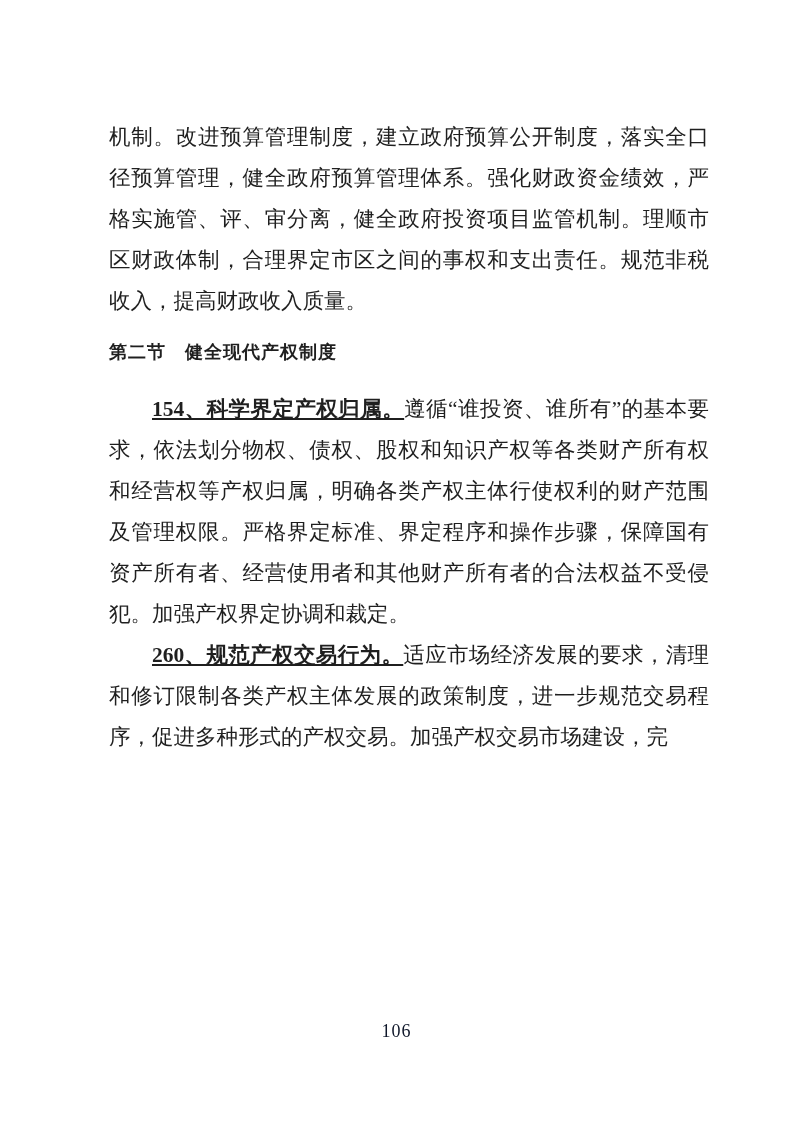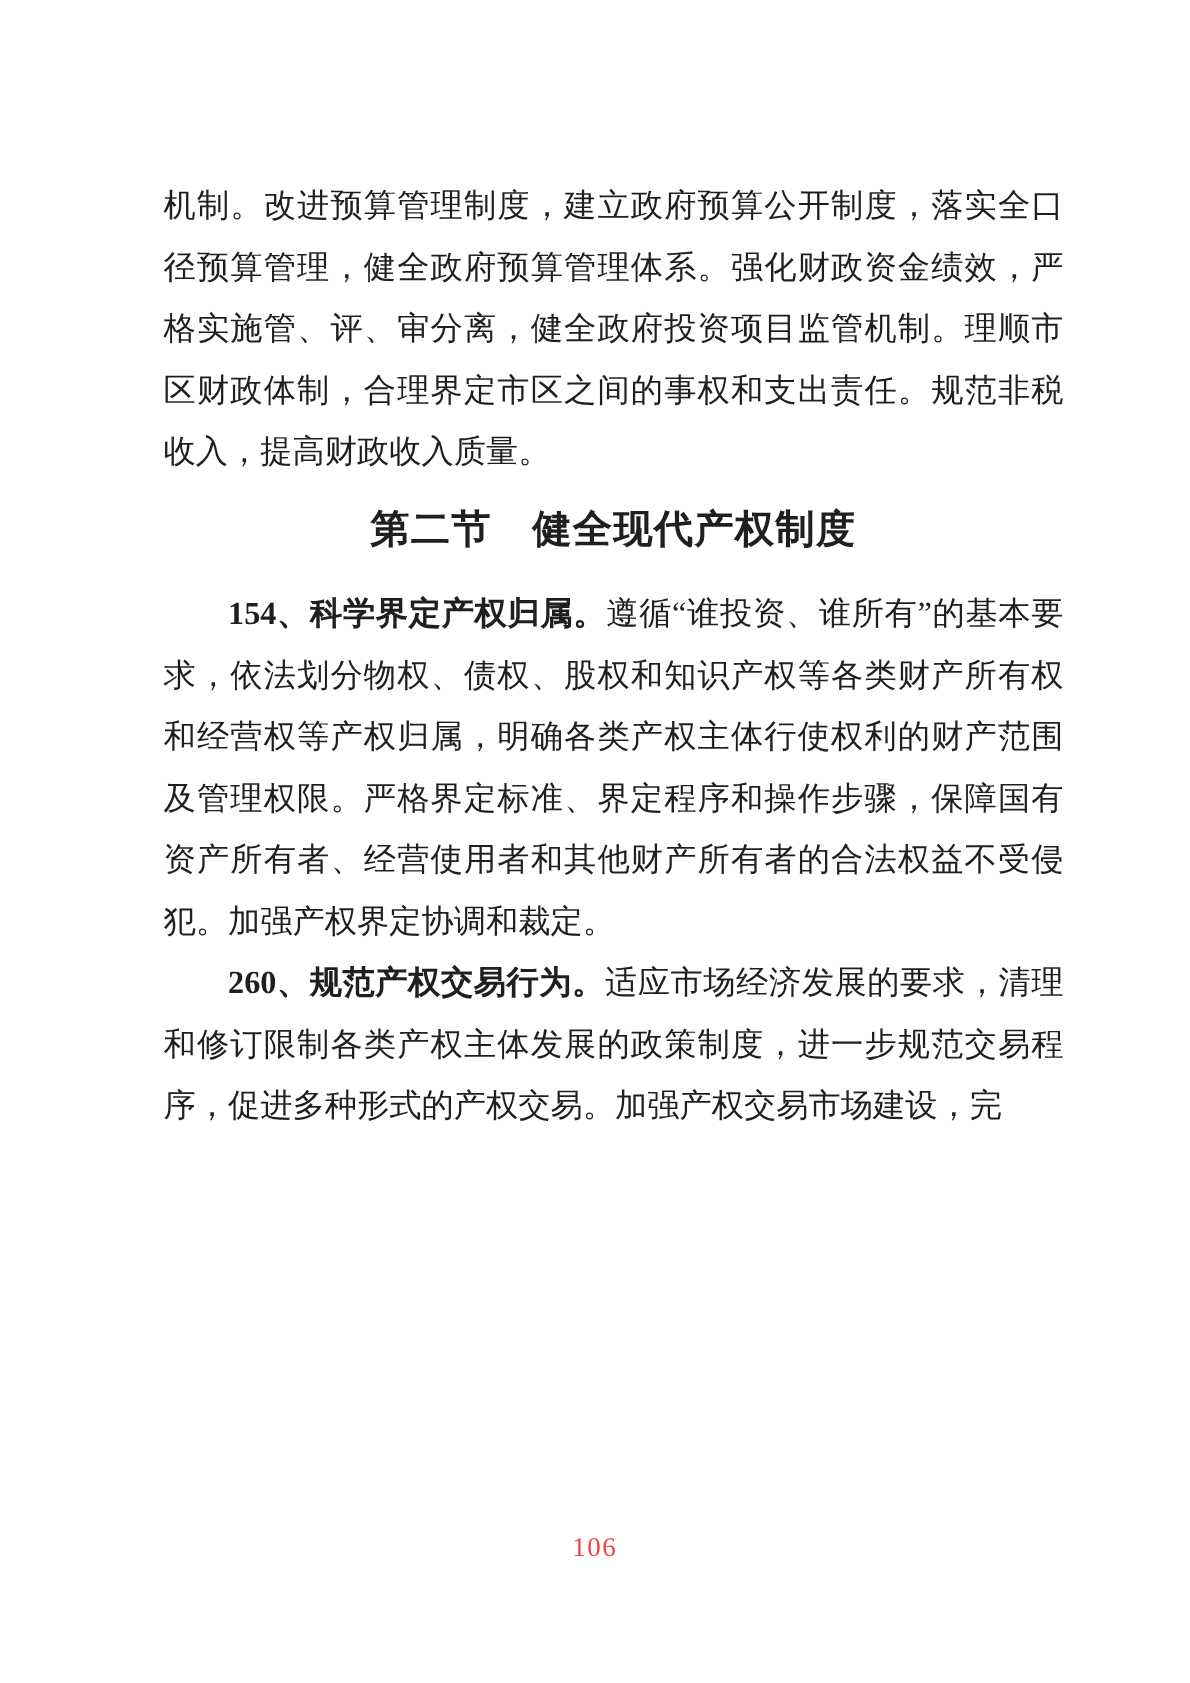--- a/index.html
+++ b/index.html
@@ -28,41 +28,41 @@
     text-justify: inter-ideograph;
   }
   .para {
     text-align: justify;
   }
   .para.clause {
     text-indent: 43px; 
   }
   .lead {
     font-weight: bold;
+    text-decoration: underline;
   }
   .section-heading {
-    font-size: 26px;
+    font-size: 18px;
     font-weight: bold;
-    text-align: center;
     text-indent: 0;
     letter-spacing: 1px;
     margin: 10px 0 16px 0;
     line-height: 41px;
   }
   .footer {
     position: absolute;
     top: 1021px;
     left: 0;
     width: 793px;
     text-align: center;
   }
   .page-number {
     font-size: 18px;
     letter-spacing: 1px;
-    color: #ef4444;
+    color: #0f172a;
   }
 </style>
 </head>
 <body>
 
 <div class="doc-page">
 
   <div class="text-block">
 
     <p class="para continuation">机制。改进预算管理制度，建立政府预算公开制度，落实全口径预算管理，健全政府预算管理体系。强化财政资金绩效，严格实施管、评、审分离，健全政府投资项目监管机制。理顺市区财政体制，合理界定市区之间的事权和支出责任。规范非税收入，提高财政收入质量。</p>

